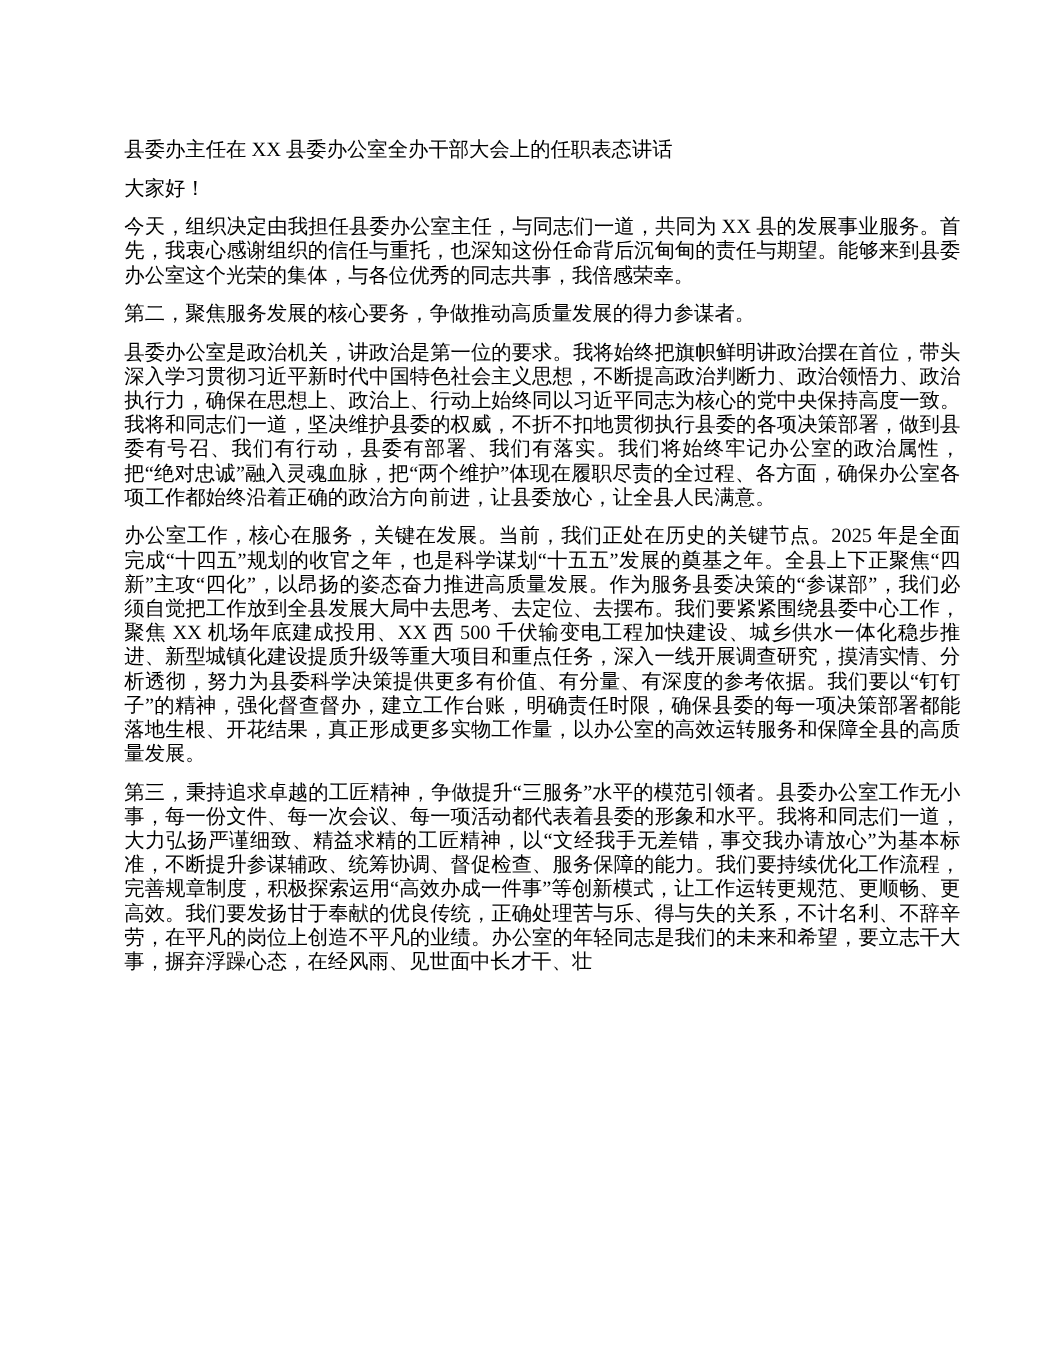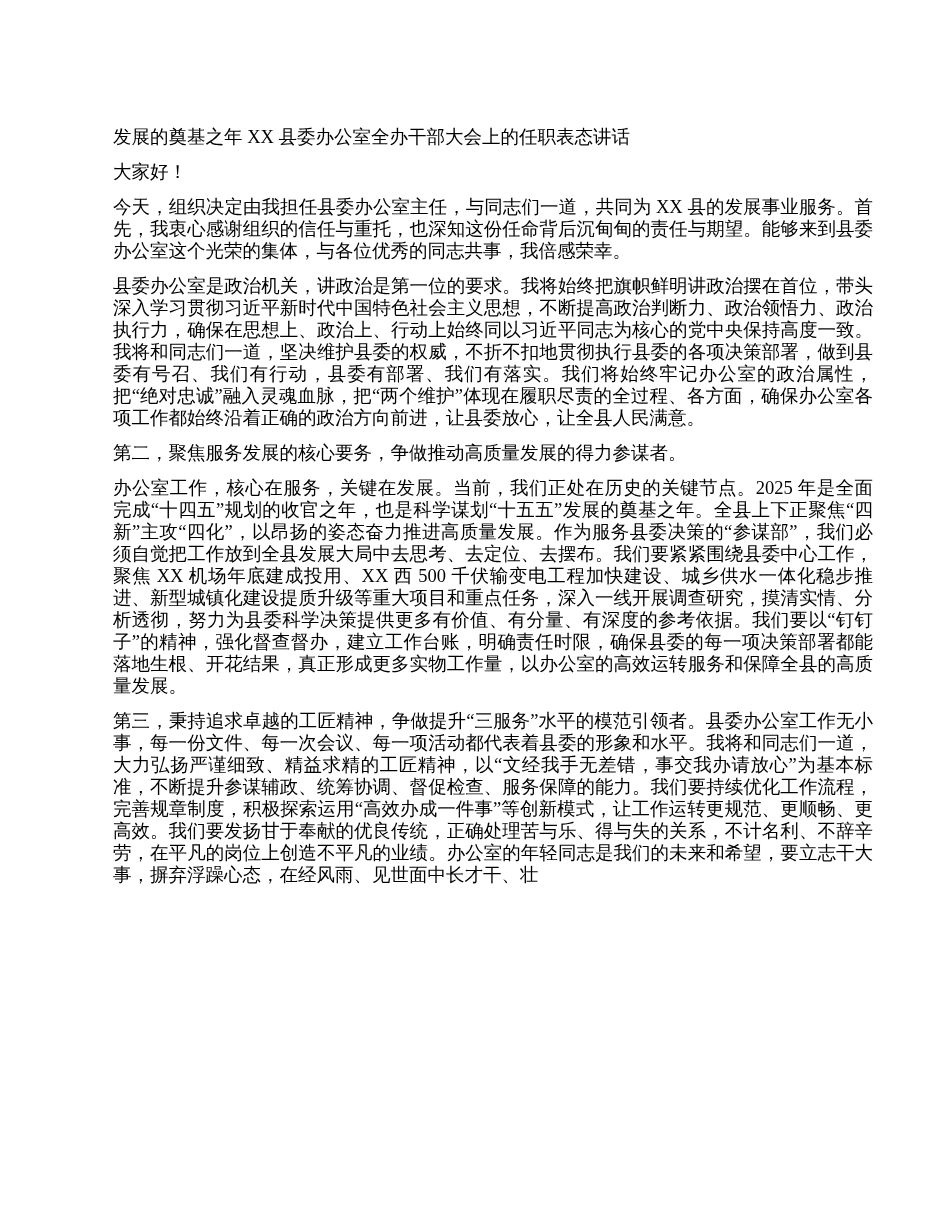--- a/index.html
+++ b/index.html
@@ -30,29 +30,29 @@
     white-space: normal;
   }
   .title {
     font-weight: 400; 
   }
 </style>
 </head>
 <body>
 
 <div class="page">
-  <p class="para title">发展的奠基之年 XX 县委办公室全办干部大会上的任职表态讲话</p>
+  <p class="para title">县委办主任在 XX 县委办公室全办干部大会上的任职表态讲话</p>
 
 
   <p class="para">大家好！</p>
 
   <p class="para">今天，组织决定由我担任县委办公室主任，与同志们一道，共同为 XX 县的发展事业服务。首先，我衷心感谢组织的信任与重托，也深知这份任命背后沉甸甸的责任与期望。能够来到县委办公室这个光荣的集体，与各位优秀的同志共事，我倍感荣幸。</p>
 
 
 
+  <p class="para">第二，聚焦服务发展的核心要务，争做推动高质量发展的得力参谋者。</p>
+
   <p class="para">县委办公室是政治机关，讲政治是第一位的要求。我将始终把旗帜鲜明讲政治摆在首位，带头深入学习贯彻习近平新时代中国特色社会主义思想，不断提高政治判断力、政治领悟力、政治执行力，确保在思想上、政治上、行动上始终同以习近平同志为核心的党中央保持高度一致。我将和同志们一道，坚决维护县委的权威，不折不扣地贯彻执行县委的各项决策部署，做到县委有号召、我们有行动，县委有部署、我们有落实。我们将始终牢记办公室的政治属性，把“绝对忠诚”融入灵魂血脉，把“两个维护”体现在履职尽责的全过程、各方面，确保办公室各项工作都始终沿着正确的政治方向前进，让县委放心，让全县人民满意。</p>
-
-  <p class="para">第二，聚焦服务发展的核心要务，争做推动高质量发展的得力参谋者。</p>
 
   <p class="para">办公室工作，核心在服务，关键在发展。当前，我们正处在历史的关键节点。2025 年是全面完成“十四五”规划的收官之年，也是科学谋划“十五五”发展的奠基之年。全县上下正聚焦“四新”主攻“四化”，以昂扬的姿态奋力推进高质量发展。作为服务县委决策的“参谋部”，我们必须自觉把工作放到全县发展大局中去思考、去定位、去摆布。我们要紧紧围绕县委中心工作，聚焦 XX 机场年底建成投用、XX 西 500 千伏输变电工程加快建设、城乡供水一体化稳步推进、新型城镇化建设提质升级等重大项目和重点任务，深入一线开展调查研究，摸清实情、分析透彻，努力为县委科学决策提供更多有价值、有分量、有深度的参考依据。我们要以“钉钉子”的精神，强化督查督办，建立工作台账，明确责任时限，确保县委的每一项决策部署都能落地生根、开花结果，真正形成更多实物工作量，以办公室的高效运转服务和保障全县的高质量发展。</p>
 
   <p class="para">第三，秉持追求卓越的工匠精神，争做提升“三服务”水平的模范引领者。县委办公室工作无小事，每一份文件、每一次会议、每一项活动都代表着县委的形象和水平。我将和同志们一道，大力弘扬严谨细致、精益求精的工匠精神，以“文经我手无差错，事交我办请放心”为基本标准，不断提升参谋辅政、统筹协调、督促检查、服务保障的能力。我们要持续优化工作流程，完善规章制度，积极探索运用“高效办成一件事”等创新模式，让工作运转更规范、更顺畅、更高效。我们要发扬甘于奉献的优良传统，正确处理苦与乐、得与失的关系，不计名利、不辞辛劳，在平凡的岗位上创造不平凡的业绩。办公室的年轻同志是我们的未来和希望，要立志干大事，摒弃浮躁心态，在经风雨、见世面中长才干、壮</p>
 </div>
 
 </body></html>

